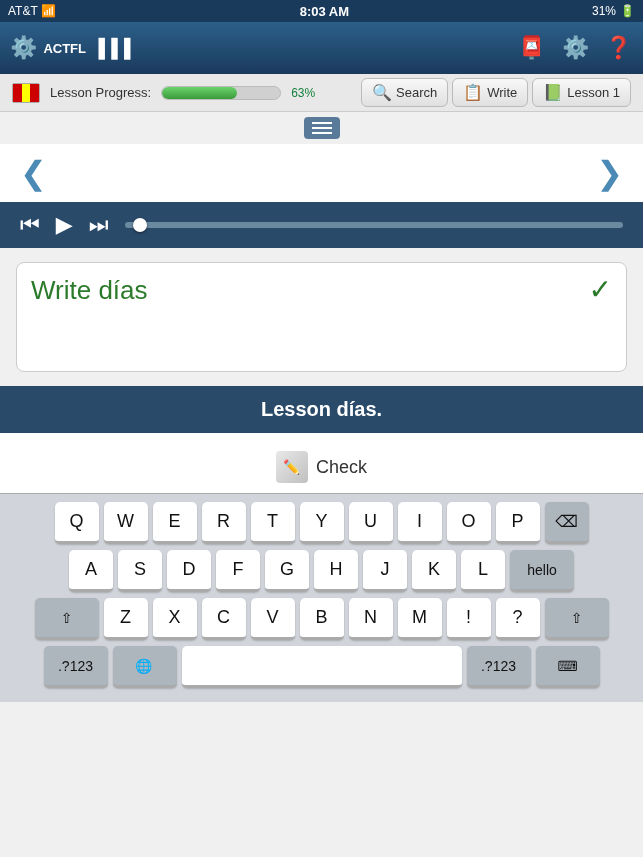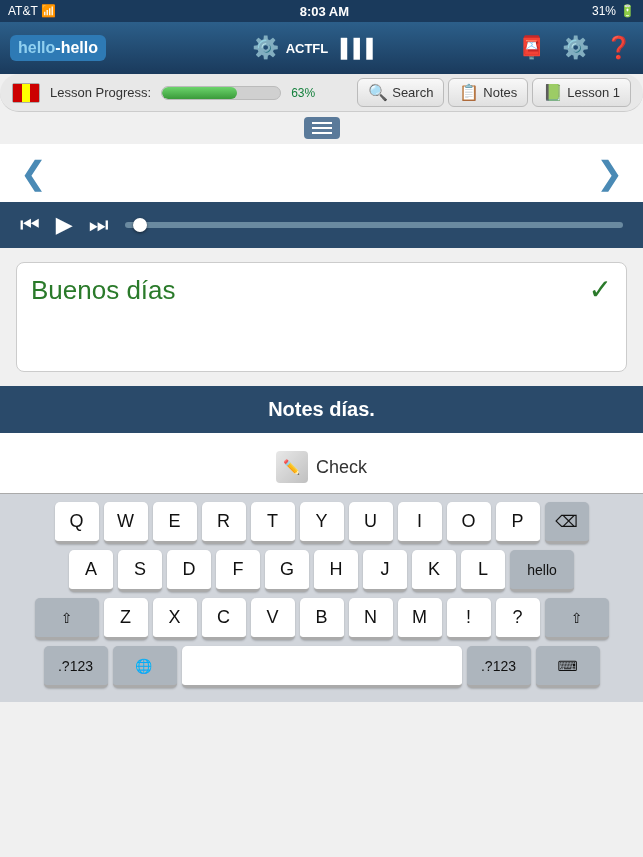--- a/index.html
+++ b/index.html
@@ -64,21 +64,20 @@
     
     #progress-bar-row {
       width: 100%;
       height: 38px;
       background: #e8e8e8;
       display: flex;
       align-items: center;
       padding: 0 12px;
       gap: 10px;
       border-bottom: 1px solid #ccc;
-      border-radius: 19px;
     }
     .flag-icon {
       width: 28px; height: 20px;
       background: linear-gradient(to bottom, #c00 33%, #ff0 33%, #ff0 66%, #c00 66%);
       border: 1px solid #aaa;
       border-radius: 2px;
       position: relative;
       overflow: hidden;
     }
     .flag-icon::before {
@@ -262,25 +261,20 @@
     <span>📶</span>
   </div>
   <div class="status-center">8:03 AM</div>
   <div class="status-right">
     <span>31%</span>
     <span>🔋</span>
   </div>
 </div>
 
 <div id="header">
-  <div class="logo-area">
-    <div class="logo-box">
-      <span class="hello">hello</span><span class="dash">-</span><span class="hello2">hello</span>
-    </div>
-  </div>
   <div class="actfl-area">
 
     <span style="font-size:22px;">⚙️</span>
     <span>ACTFL</span>
     <span style="font-size:18px;">▐▐▐</span>
   </div>
   <div class="header-icons">
     <span style="font-size:22px;color:white;cursor:pointer;">📮</span>
     <span style="font-size:22px;color:gold;cursor:pointer;">⚙️</span>
     <span style="font-size:22px;color:white;cursor:pointer;">❓</span>
@@ -298,21 +292,21 @@
     <div class="progress-fill" style="width:63%;"></div>
   </div>
   <span class="progress-pct">63%</span>
   <div class="toolbar-buttons">
     <button class="toolbar-btn">
       <span class="btn-icon">🔍</span>
       <span>Search</span>
     </button>
     <button class="toolbar-btn">
       <span class="btn-icon">📋</span>
-      <span>Notes</span>
+      <span>Write</span>
     </button>
     <button class="toolbar-btn">
       <span class="btn-icon">📗</span>
       <span>Lesson 1</span>
     </button>
   </div>
 </div>
 
 <div id="menu-icon-row">
   <div class="menu-lines-icon">
@@ -330,26 +324,26 @@
 <div id="audio-controls">
   <button class="audio-btn">⏮</button>
   <button class="audio-btn">▶</button>
   <button class="audio-btn">⏭</button>
   <div class="audio-slider-track">
     <div class="audio-slider-thumb"></div>
   </div>
 </div>
 
 <div id="write-area">
-  <span class="written-text">Buenos días</span>
+  <span class="written-text">Write días</span>
   <span class="check-mark">✓</span>
 </div>
 
 <div id="answer-row">
-  <span class="answer-text">Notes días.</span>
+  <span class="answer-text">Lesson días.</span>
 </div>
 
 <div id="check-area">
   <div class="check-icon">
     <span style="color:#c00;font-size:14px;">✏️</span>
   </div>
   <span class="check-btn-label">Check</span>
 </div>
 
 <div id="keyboard">

